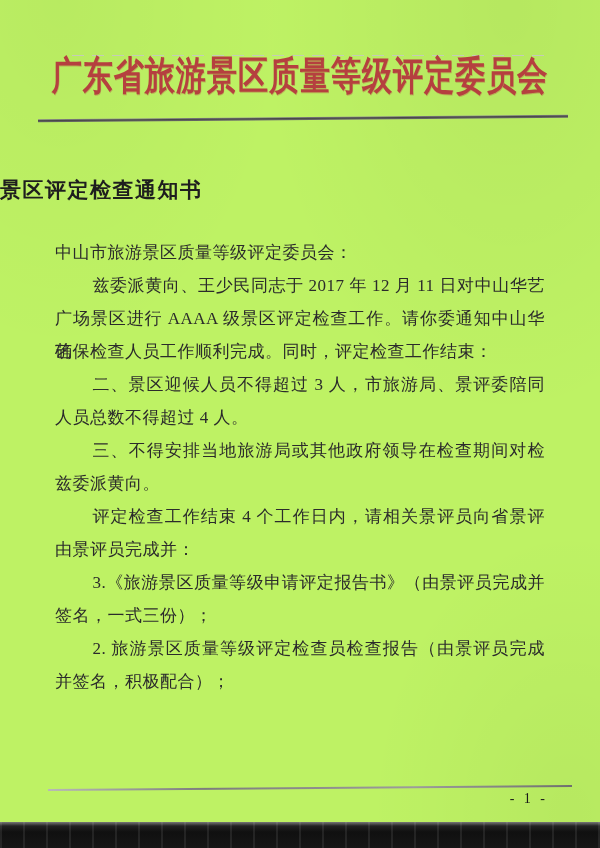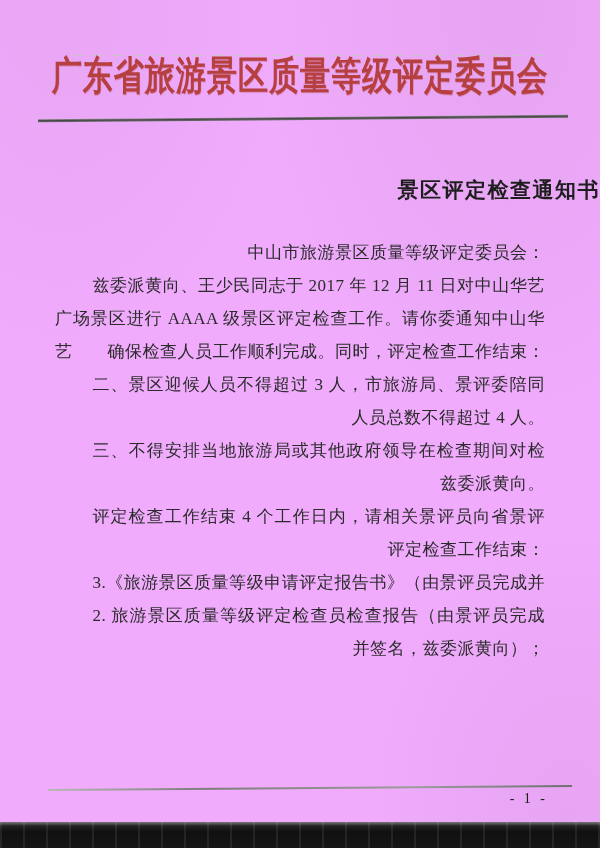--- a/index.html
+++ b/index.html
@@ -9,21 +9,21 @@
     height: 848px;
     background: #ffffff;
     font-family: "Liberation Serif", "DejaVu Serif", serif;
     overflow: hidden;
   }
   .page {
     position: absolute;
     top: 0; left: 0;
     width: 600px;
     height: 848px;
-    background: #f0abfc;
+    background: #bef264;
   }
   
   .page::before {
     content: "";
     position: absolute;
     inset: 0;
     pointer-events: none;
     background:
       radial-gradient(ellipse at 85% 1%, rgba(0,0,0,0.045), transparent 35%),
       radial-gradient(ellipse at 10% 0%,  rgba(0,0,0,0.03),  transparent 30%),
@@ -63,39 +63,38 @@
     height: 3px;
     transform: rotate(-0.5deg);
     background: linear-gradient(180deg, #909090 0%, #474747 45%, #6d6d6d 100%);
   }
   .doc-title {
     position: absolute;
     top: 176px;
     left: 0;
     width: 100%;
     margin: 0;
-    text-align: right;
+    text-align: left;
     font-size: 21px;
     font-weight: bold;
     letter-spacing: 1.5px;
     color: #1e1e1e;
   }
   .doc-body {
     position: absolute;
     top: 236px;
     left: 55px;
     width: 490px;
     font-size: 17px;
     color: #2b2b2b;
   }
   .line {
     height: 33px;
     line-height: 33px;
     letter-spacing: 0.5px;
-    text-align: right;
   }
   .line.indent { text-indent: 2.2em; }
   .line.justify {
     text-align: justify;
     text-align-last: justify;
   }
   .footer-rule {
     position: absolute;
     top: 787px;
     left: 48px;
@@ -149,24 +148,25 @@
   <div class="doc-body">
     <div class="line">中山市旅游景区质量等级评定委员会：</div>
     <div class="line indent justify">兹委派黄向、王少民同志于 2017 年 12 月 11 日对中山华艺</div>
     <div class="line justify">广场景区进行 AAAA 级景区评定检查工作。请你委通知中山华艺</div>
     <div class="line">确保检查人员工作顺利完成。同时，评定检查工作结束：</div>
     <div class="line indent justify">二、景区迎候人员不得超过 3 人，市旅游局、景评委陪同</div>
     <div class="line">人员总数不得超过 4 人。</div>
     <div class="line indent justify">三、不得安排当地旅游局或其他政府领导在检查期间对检</div>
     <div class="line">兹委派黄向。</div>
     <div class="line indent justify">评定检查工作结束 4 个工作日内，请相关景评员向省景评</div>
-    <div class="line">评定检查工作结束：</div>
+    <div class="line">由景评员完成并：</div>
     <div class="line indent justify">3.《旅游景区质量等级申请评定报告书》（由景评员完成并</div>
+    <div class="line">签名，一式三份）；</div>
     <div class="line indent justify">2. 旅游景区质量等级评定检查员检查报告（由景评员完成</div>
-    <div class="line">并签名，兹委派黄向）；</div>
+    <div class="line">并签名，积极配合）；</div>
   </div>
 
   <div class="footer-rule"></div>
 
   <div class="page-number">- 1 -</div>
 
   <div class="scan-bar"></div>
 
 </div>
 

